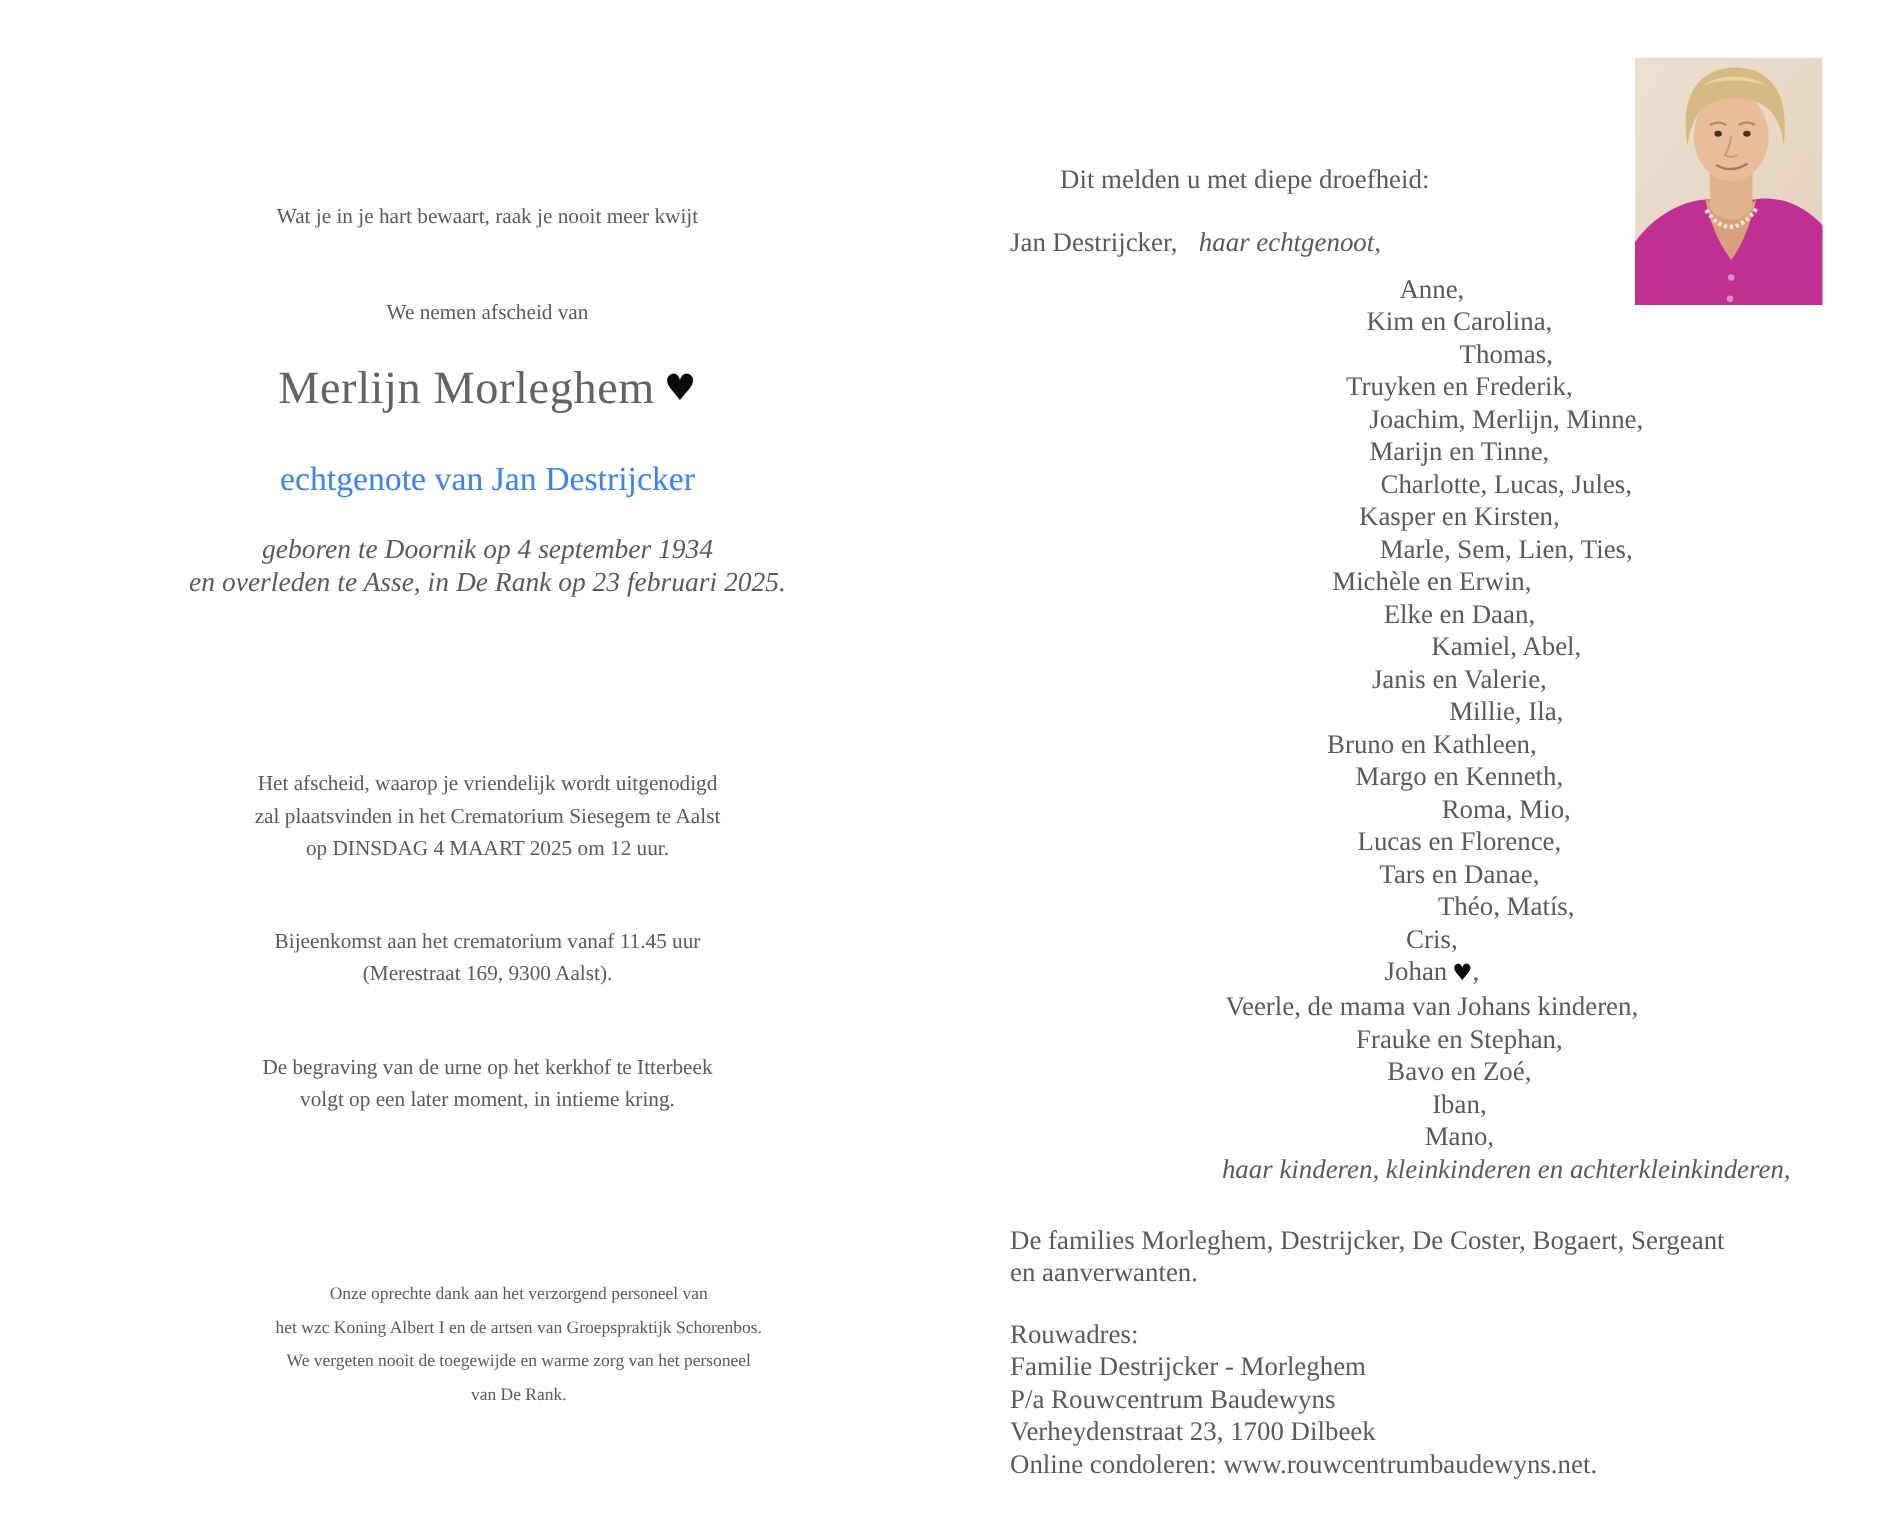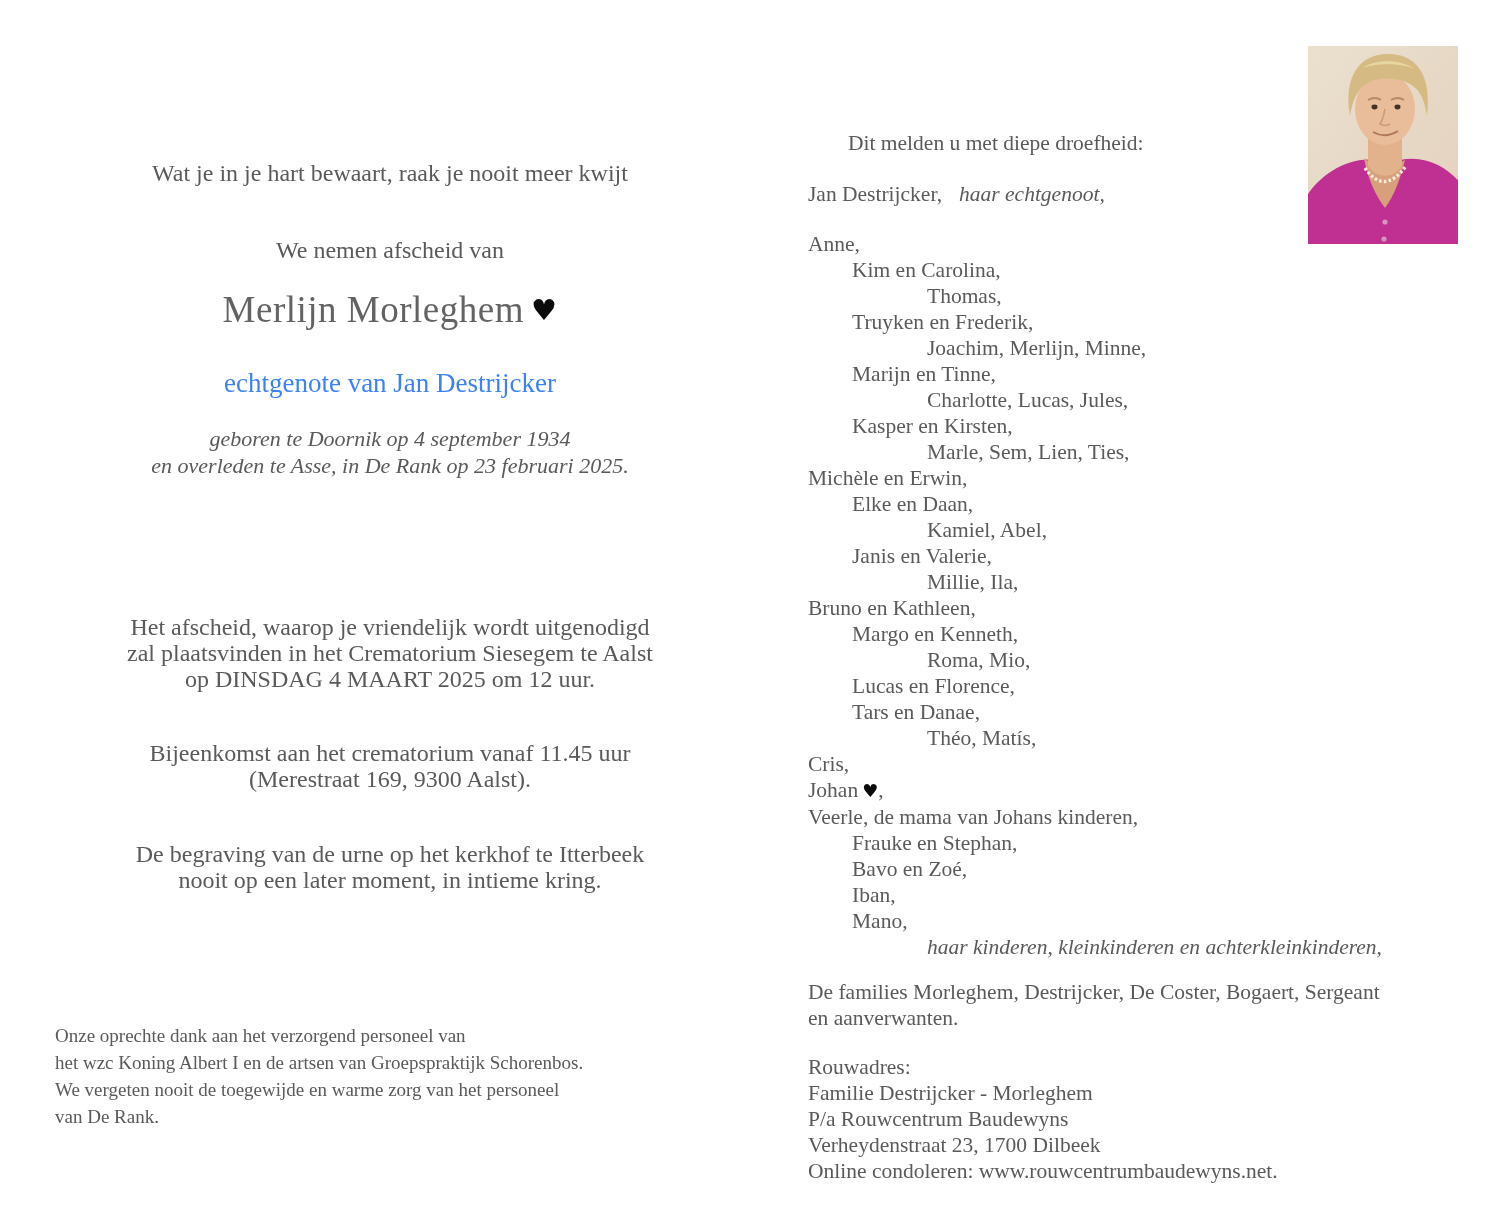--- a/index.html
+++ b/index.html
@@ -6,42 +6,42 @@
   body{
     width:1509px;height:1214px;background:#ffffff;
     font-family:"Liberation Serif","DejaVu Serif",serif;
     color:#5a5a5a;
     -webkit-font-smoothing:antialiased;
   }
   .page{position:relative;width:1509px;height:1214px;background:#ffffff;overflow:hidden;}
 
   
   .center-block{position:absolute;left:45px;width:690px;text-align:center;
-    font-size:24px;line-height:26px;}
+    font-size:17px;line-height:26px;}
   .quote{top:160px;}
   .intro{top:237px;}
   .name-line{top:287px;font-size:37px;line-height:46px;color:#636363;letter-spacing:.5px;}
   .relation{top:367px;font-size:27px;line-height:32px;color:#3b82f6;}
   .borndied{top:425px;font-style:italic;line-height:27px;font-size:22px;}
   .ceremony{top:614px;line-height:26px;}
   .gathering{top:740px;line-height:26px;}
   .burial{top:841px;line-height:26px;}
-  .thanks{position:absolute;left:55px;top:1022px;width:720px;text-align:left;
-    font-size:19px;line-height:27px;}
+  .thanks{position:absolute;left:55px;top:1022px;width:720px;text-align:center;
+    font-size:14px;line-height:27px;}
 
   .heart{font-family:"DejaVu Sans","Liberation Sans",sans-serif;color:#0b0b0b;font-style:normal;}
   .big-heart{font-size:29px;margin-left:7px;vertical-align:2px;}
   .small-heart{font-size:18px;margin-left:4px;}
 
   
   .right-col{position:absolute;left:808px;top:0;width:675px;font-size:21.5px;line-height:26px;}
   .announcement{position:absolute;left:0;top:130px;margin-left:40px;}
   .spouse{position:absolute;left:0;top:181px;}
   .spouse .role{font-style:italic;margin-left:17px;}
-  .family{position:absolute;left:0;top:231px;width:675px;}
+  .family{position:absolute;left:0;top:218px;width:675px;text-align:center;}
   .fam-row{white-space:nowrap;}
   .indent0{margin-left:0;}
   .indent1{margin-left:44px;}
   .indent2{margin-left:119px;}
   .fam-row.it{font-style:italic;}
   .families-block{position:absolute;left:0;top:979px;}
   .address{position:absolute;left:0;top:1054px;}
 
   
   .portrait{position:absolute;left:1308px;top:46px;width:150px;height:198px;display:block;}
@@ -72,21 +72,21 @@
       <div>op DINSDAG 4 MAART 2025 om 12 uur.</div>
     </div>
 
   <div class="center-block gathering">
       <div>Bijeenkomst aan het crematorium vanaf 11.45 uur</div>
       <div>(Merestraat 169, 9300 Aalst).</div>
     </div>
 
   <div class="center-block burial">
       <div>De begraving van de urne op het kerkhof te Itterbeek</div>
-      <div>nooit op een later moment, in intieme kring.</div>
+      <div>volgt op een later moment, in intieme kring.</div>
     </div>
 
   <div class="thanks">
       <div>Onze oprechte dank aan het verzorgend personeel van</div>
       <div>het wzc Koning Albert I en de artsen van Groepspraktijk Schorenbos.</div>
       <div>We vergeten nooit de toegewijde en warme zorg van het personeel</div>
       <div>van De Rank.</div>
     </div>
 
   <div class="right-col">

